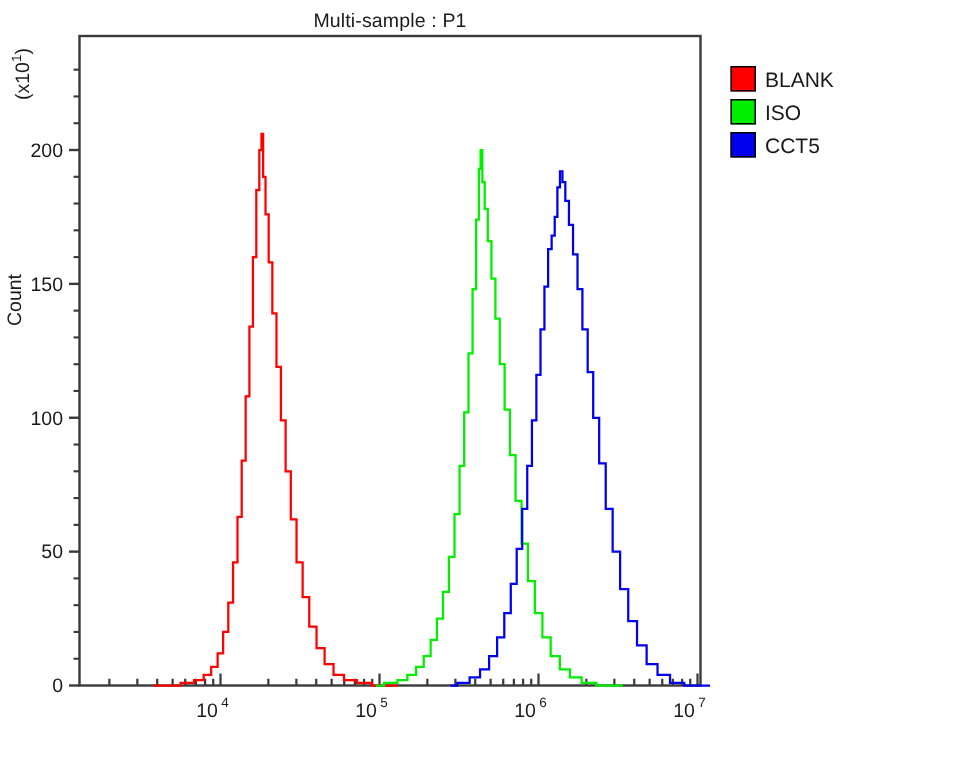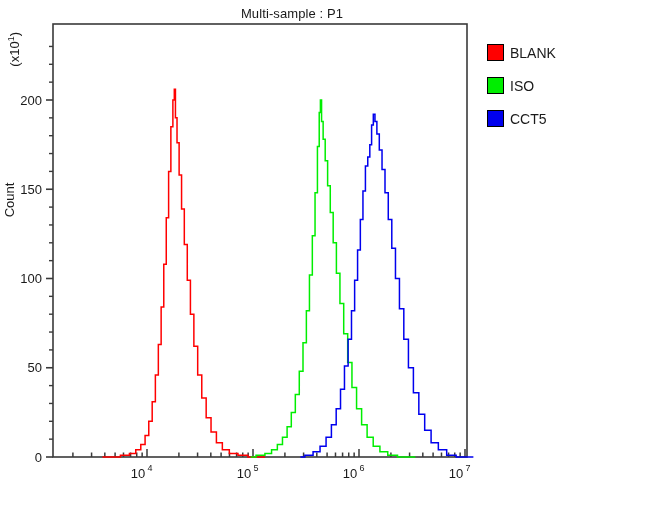--- a/index.html
+++ b/index.html
@@ -23,21 +23,20 @@
   }
   .chart-title {
     position: absolute;
     left: 0;
     top: 6px;
     width: 520px;
     text-align: center;
     font-size: 13px;
     color: #1a1a1a;
     letter-spacing: 0.1px;
-    margin-left: 32px;
   }
   .ymult {
     position: absolute;
     left: 6px;
     top: 32px;
     font-size: 13px;
     color: #1a1a1a;
     transform-origin: left top;
     transform: rotate(-90deg) translate(-100%, 0);
     white-space: nowrap;
@@ -61,21 +60,21 @@
     text-align: center;
     font-size: 13px;
     color: #1a1a1a;
   }
   .legend {
     position: absolute;
     left: 487px;
     top: 43px;
     display: flex;
     flex-direction: column;
-    gap: 14px;
+    gap: 3px;
   }
   .legend-row {
     display: flex;
     align-items: center;
     gap: 6px;
     height: 19px;
   }
   .legend-swatch {
     width: 17px;
     height: 17px;

